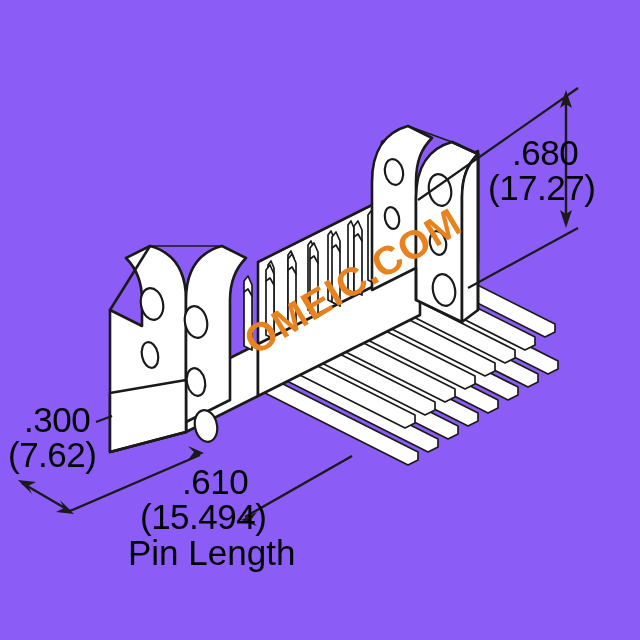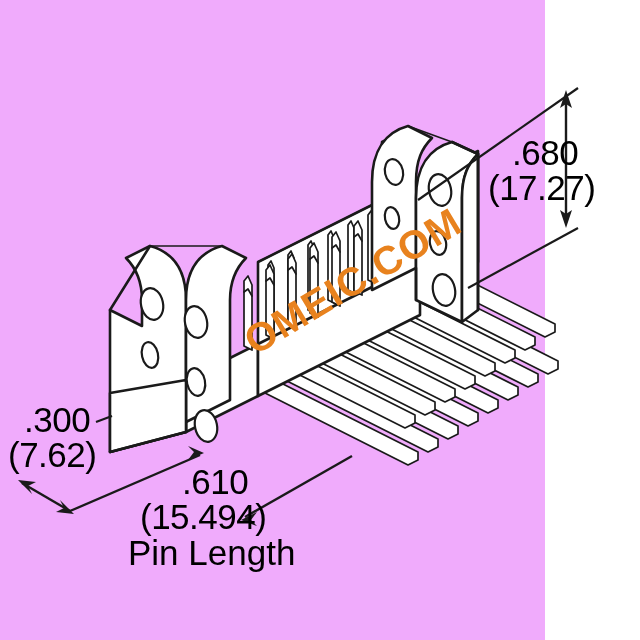--- a/index.html
+++ b/index.html
@@ -8,23 +8,23 @@
     background: #ffffff;
   }
   body {
     width: 640px;
     height: 640px;
     overflow: hidden;
     font-family: "Liberation Sans", sans-serif;
   }
   #stage {
     position: relative;
-    width: 545px;
+    width: 640px;
     height: 640px;
-    background: #f0abfc;
+    background: #8b5cf6;
   }
   svg#drawing {
     position: absolute;
     top: 0;
     left: 0;
     width: 640px;
     height: 640px;
   }
   .part-fill {
     fill: #ffffff;

